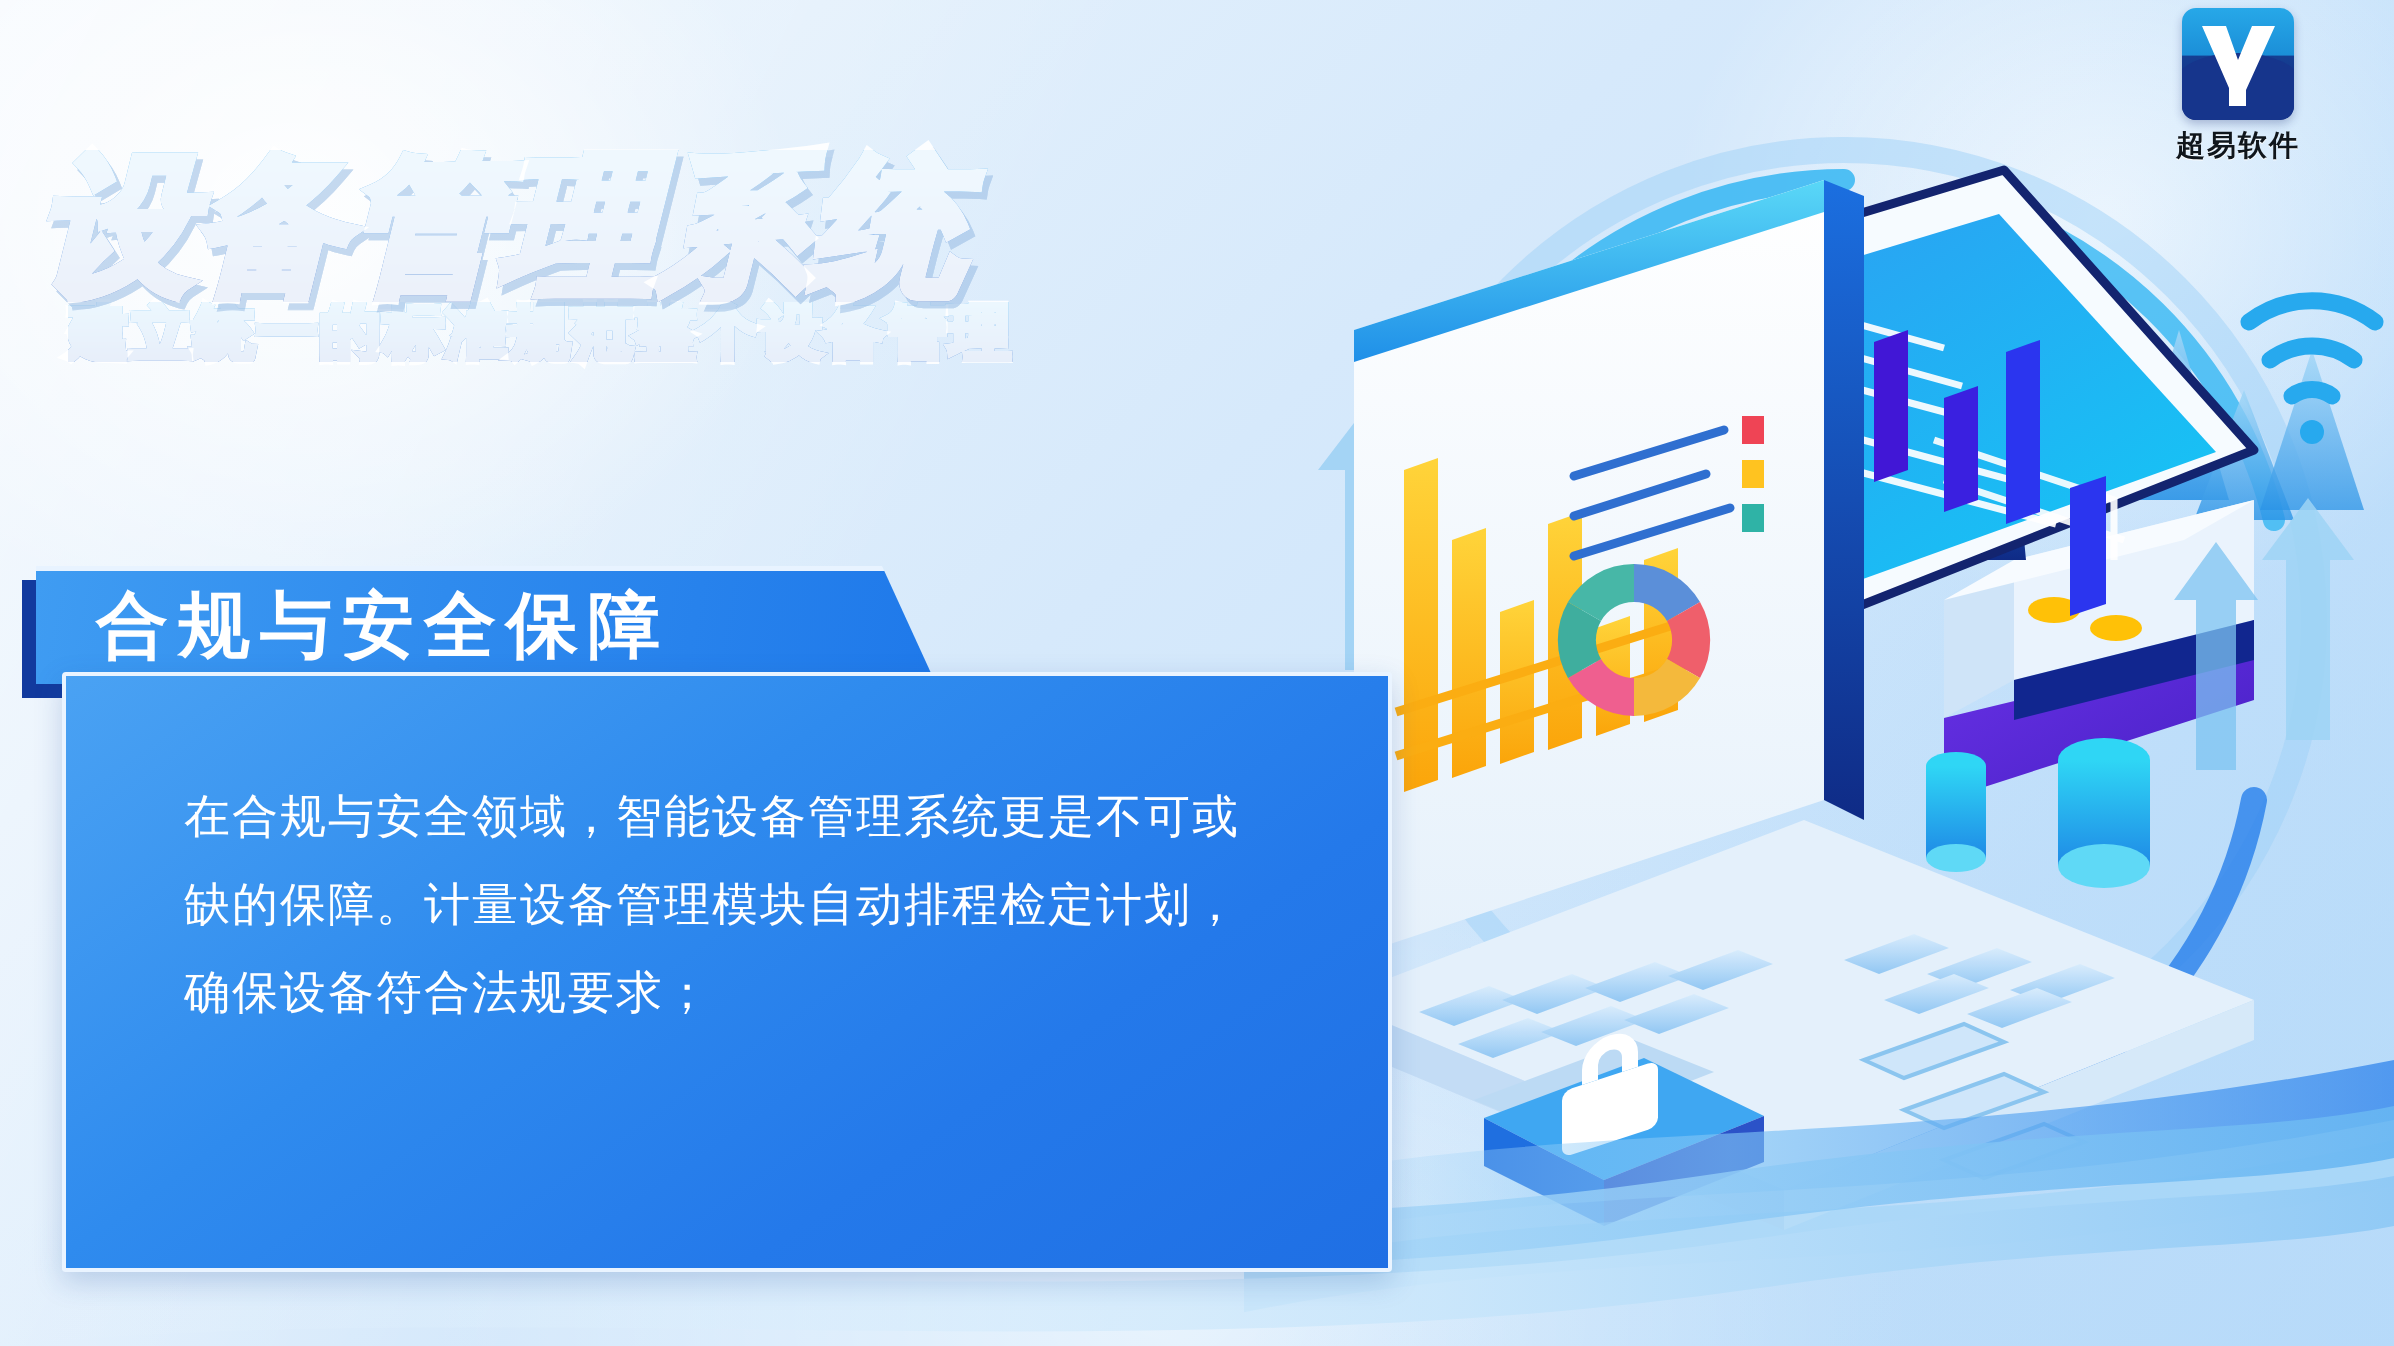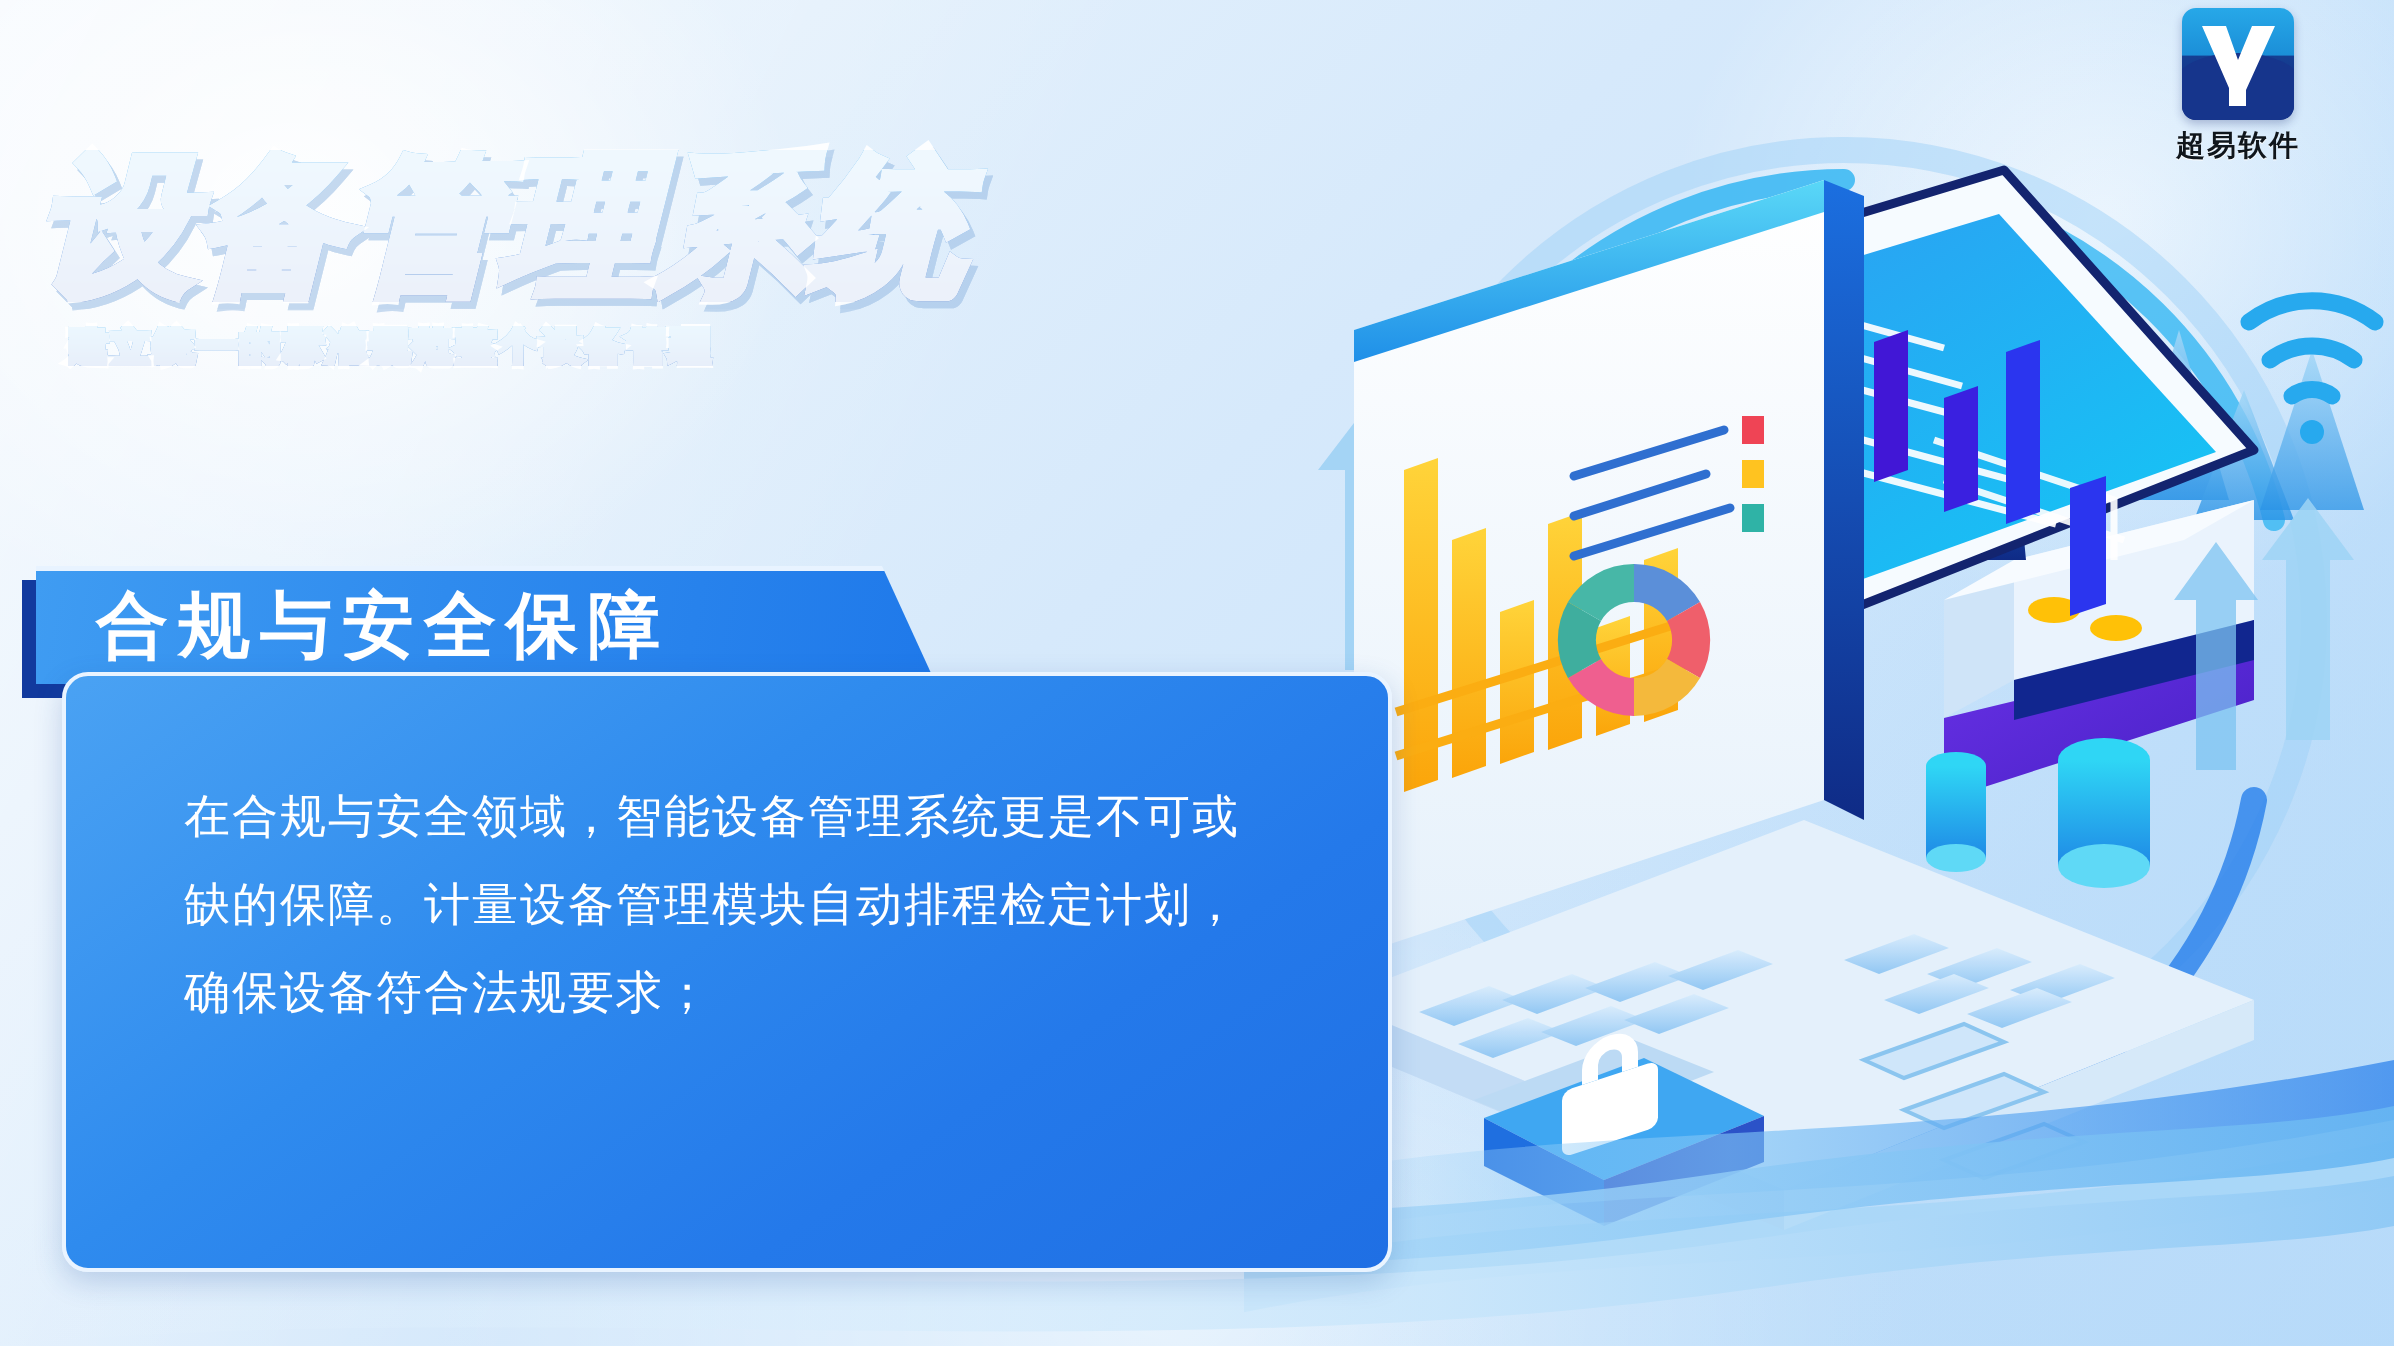--- a/index.html
+++ b/index.html
@@ -50,22 +50,22 @@
     font-family:"DejaVu Sans","Liberation Sans",sans-serif;
     background:linear-gradient(180deg,#38a9f0 0%,#2f93e8 30%,#1e6fd8 62%,#0f49b8 100%);
     -webkit-background-clip:text;background-clip:text;color:transparent;
     -webkit-text-stroke:10px rgba(255,255,255,.92);
     paint-order:stroke fill;
     filter:drop-shadow(5px 7px 0 rgba(150,185,225,.55));
     white-space:nowrap;
     font-style:italic;
   }
   .sub-title{
-    margin-top:24px;margin-left:28px;
-    font-size:40px;line-height:1;font-weight:bold;letter-spacing:3px;
+    margin-left:28px;
+    font-size:60px;line-height:1;font-weight:bold;letter-spacing:3px;
     font-family:"DejaVu Sans","Liberation Sans",sans-serif;
     background:linear-gradient(180deg,#3fb0f2 0%,#2a8ae4 45%,#1157c6 100%);
     -webkit-background-clip:text;background-clip:text;color:transparent;
     -webkit-text-stroke:7px rgba(255,255,255,.9);
     paint-order:stroke fill;
     white-space:nowrap;
   }
   
   .tag-banner{
     position:absolute;left:36px;top:566px;width:900px;height:118px;padding-left:28px;
@@ -84,21 +84,21 @@
   }
   .tag-text{
     position:absolute;left:60px;top:16px;color:#ffffff;
     font-size:72px;line-height:86px;font-weight:bold;letter-spacing:10px;
     font-family:"DejaVu Sans","Liberation Sans",sans-serif;
     white-space:nowrap;
   }
   
   .body-card{
     position:absolute;left:62px;top:672px;width:1330px;height:600px;
-    border-radius:26px;
+    border-radius:4px;
     background:linear-gradient(145deg,#4aa2f3 0%,#2f8bee 38%,#2479ea 70%,#1f6fe4 100%);
     border:4px solid #eaf4ff;
     box-shadow:0 10px 28px rgba(30,80,160,.22);
     box-sizing:border-box;
   }
   .body-text{
     position:absolute;left:118px;top:96px;width:1100px;
     color:#ffffff;font-size:46px;line-height:88px;letter-spacing:2px;
     font-family:"DejaVu Sans","Liberation Sans",sans-serif;
   }

